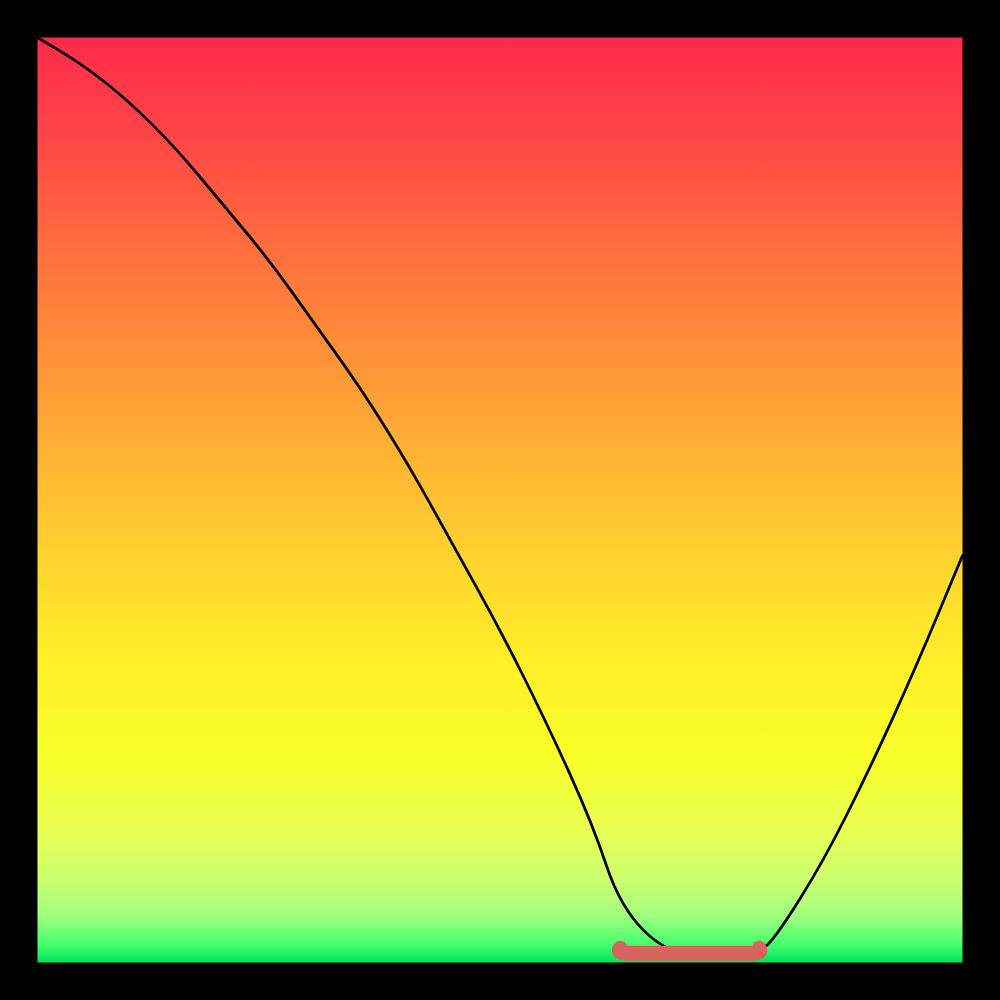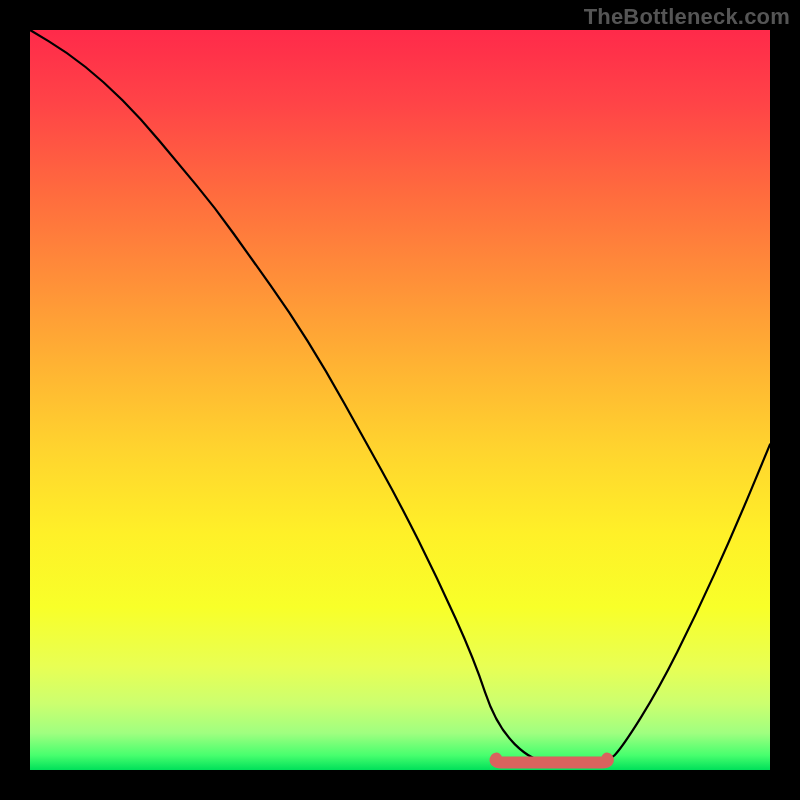--- a/index.html
+++ b/index.html
@@ -74,21 +74,20 @@
     stroke: #d9635e;
     stroke-width: 12;
     stroke-linecap: round;
   }
 </style>
 </head>
 <body>
 
 <div class="frame">
 
-  <div class="watermark">TheBottleneck.com</div>
 
   <div class="plot">
     <div class="gradient"></div>
 
     <svg class="curve" viewBox="0 0 740 740" preserveAspectRatio="none">
       <path id="curve-path" class="curve-line" d="M 0 0 Q 0 0 18.5 11.100000000000023 Q 37 22.200000000000045 55.5 37 Q 74 51.799999999999955 92.5 70.29999999999995 Q 111 88.79999999999995 129.5 111 Q 148 133.20000000000005 166.5 155.40000000000003 Q 185 177.60000000000002 203.5 203.50000000000003 Q 222 229.40000000000003 240.5 255.3 Q 259 281.2 277.5 310.79999999999995 Q 296 340.4 314.5 373.7 Q 333 407 351.5 440.3 Q 370 473.6 388.5 510.6 Q 407.00000000000006 547.6 425.5 588.3 Q 444 629 455.1 662.3 Q 466.2 695.6 484.70000000000005 714.1 Q 503.20000000000005 732.6 521.7 732.6 Q 540.1999999999999 732.6 558.7 732.6 Q 577.2 732.6 584.6 725.2 Q 592 717.8 610.5 688.2 Q 629 658.6 647.5 621.6 Q 666 584.6 684.5 543.9 Q 703 503.2 721.5 458.79999999999995 T 740 414.4"></path>
       <path id="valley-path" class="valley-marker" d="M 466.2 728.6 Q 463.2 732.6 474.2 732.6 L 569.2 732.6 Q 580.2 732.6 577.2 728.6"></path>
     </svg>
   </div>
 

